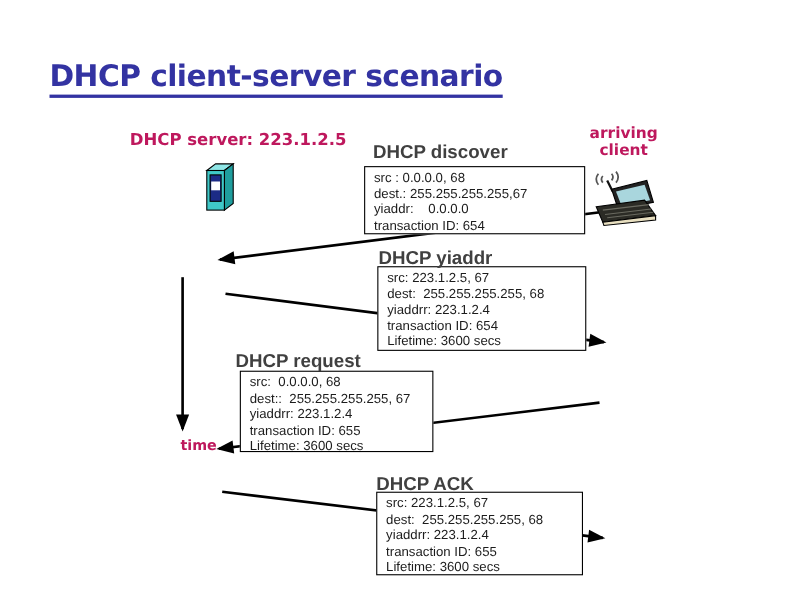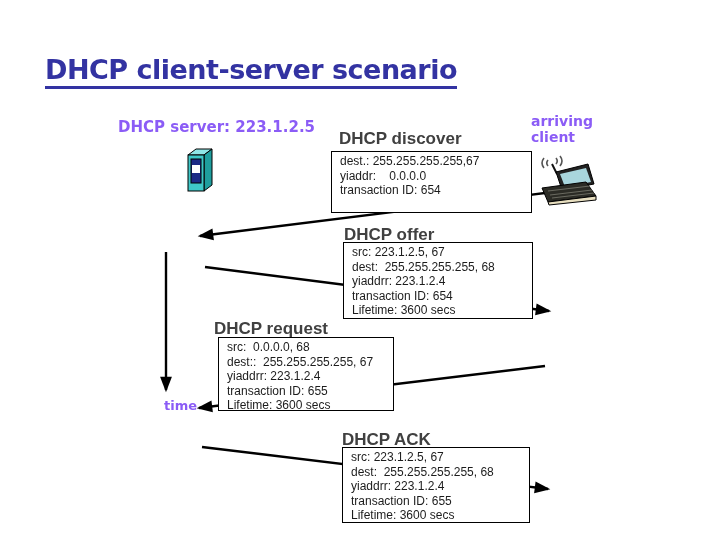--- a/index.html
+++ b/index.html
@@ -22,25 +22,25 @@
     letter-spacing: -0.5px;
     color: #3333a2;
     border-bottom: 3px solid #3333a2;
     padding-bottom: 1px;
     z-index: 3;
   }
 
   .comic-label {
     font-family: "DejaVu Sans", sans-serif;
     font-weight: bold;
-    color: #8b5cf6;
+    color: #be185d;
     z-index: 3;
   }
   .server-label { left: 118px; top: 84px; font-size: 15px; }
-  .client-label { left: 531px; top: 79px; font-size: 14px; width: 72px; line-height: 16px; }
+  .client-label { left: 531px; top: 79px; font-size: 14px; width: 72px; text-align: center; line-height: 16px; }
   .time-label  { left: 164px; top: 364px; font-size: 13px; }
 
   .msg-label {
     font-family: "Liberation Sans", sans-serif;
     font-weight: bold;
     font-size: 17px;
     color: #404040;
     z-index: 3;
     white-space: pre;
   }
@@ -128,26 +128,27 @@
     <polygon points="12,52 60,46 60,50 13,55" fill="#e8dfc0" stroke="#000" stroke-width="1"></polygon>
     <g stroke="#6a6a60" stroke-width="1">
       <line x1="12" y1="41" x2="54" y2="36"></line>
       <line x1="14" y1="45" x2="56" y2="40"></line>
       <line x1="16" y1="48" x2="58" y2="43"></line>
     </g>
   </svg>
 
   <div class="abs msg-label" style="left:339px; top:95px;">DHCP discover</div>
   <div class="abs pkt-box" style="left:331px; top:117px; width:201px; height:62px;">
+    <div class="line">src : 0.0.0.0, 68</div>
     <div class="line">dest.: 255.255.255.255,67</div>
     <div class="line">yiaddr:    0.0.0.0</div>
     <div class="line">transaction ID: 654</div>
   </div>
 
-  <div class="abs msg-label" style="left:344px; top:191px;">DHCP offer</div>
+  <div class="abs msg-label" style="left:344px; top:191px;">DHCP yiaddr</div>
   <div class="abs pkt-box" style="left:343px; top:208px; width:190px; height:77px;">
     <div class="line">src: 223.1.2.5, 67</div>
     <div class="line">dest:  255.255.255.255, 68</div>
     <div class="line">yiaddrr: 223.1.2.4</div>
     <div class="line">transaction ID: 654</div>
     <div class="line">Lifetime: 3600 secs</div>
   </div>
 
   <div class="abs msg-label" style="left:214px; top:285px;">DHCP request</div>
   <div class="abs pkt-box" style="left:218px; top:303px; width:176px; height:74px;">

